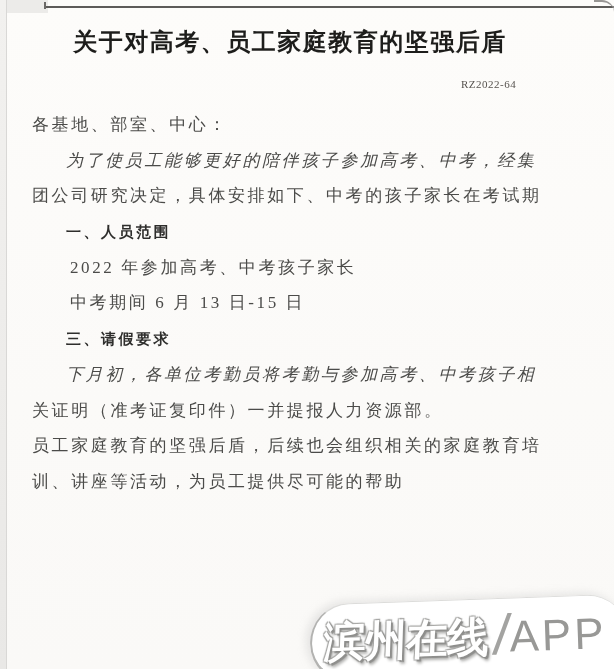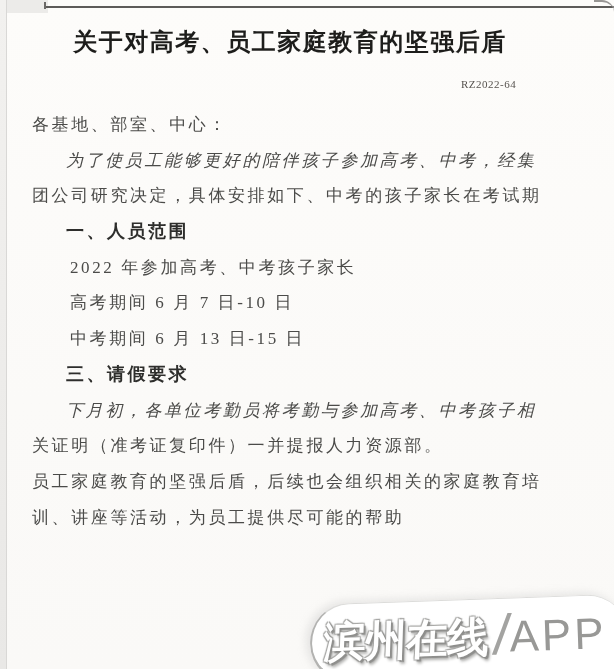--- a/index.html
+++ b/index.html
@@ -55,21 +55,21 @@
   .line{
     height:35.7px;line-height:35.7px;
     font-size:17px;letter-spacing:2.6px;
     color:#4b4b49;white-space:nowrap;
   }
   .line.indent{padding-left:34px;font-style:italic;}
   .line.item{padding-left:38px;}
   .line.heading{
     padding-left:34px;
     font-family:Liberation Sans, sans-serif;
-    font-weight:bold;font-size:18px;letter-spacing:2.5px;color:#2e2e2c;
+    font-weight:bold;font-size:15px;letter-spacing:2.5px;color:#2e2e2c;
   }
   
   .watermark{
     position:absolute;right:-14px;bottom:-10px;
     width:318px;height:80px;
     background:#fff;
     border-radius:40px 40px 0 40px;
     border-left:2px solid #b3b3b1;
     border-bottom:3px solid #8f8f8d;
     border-top:1px solid #dcdcda;
@@ -112,21 +112,20 @@
   <div class="doc-number">RZ2022-64</div>
 
   <div class="doc-body">
     <div class="line">各基地、部室、中心：</div>
     <div class="line indent">为了使员工能够更好的陪伴孩子参加高考、中考，经集</div>
     <div class="line">团公司研究决定，具体安排如下、中考的孩子家长在考试期</div>
 
     <div class="line heading">一、人员范围</div>
     <div class="line item">2022 年参加高考、中考孩子家长</div>
 
-    <div class="line item">高考期间 6 月 7 日-10 日</div>
     <div class="line item">中考期间 6 月 13 日-15 日</div>
 
     <div class="line heading">三、请假要求</div>
     <div class="line indent">下月初，各单位考勤员将考勤与参加高考、中考孩子相</div>
     <div class="line">关证明（准考证复印件）一并提报人力资源部。</div>
 
     <div class="line">员工家庭教育的坚强后盾，后续也会组织相关的家庭教育培</div>
     <div class="line">训、讲座等活动，为员工提供尽可能的帮助</div>
   </div>
 

